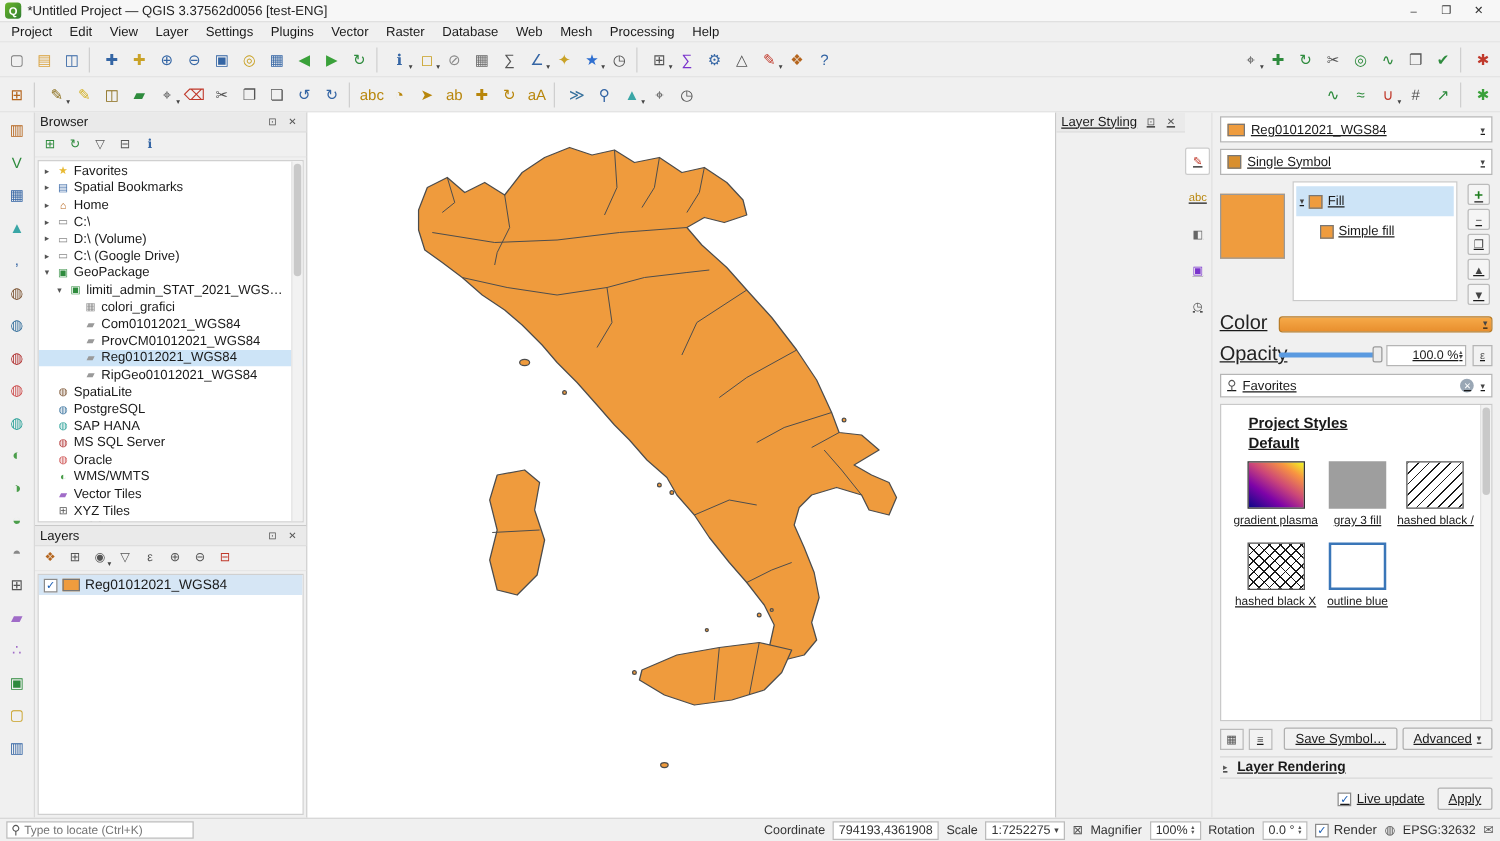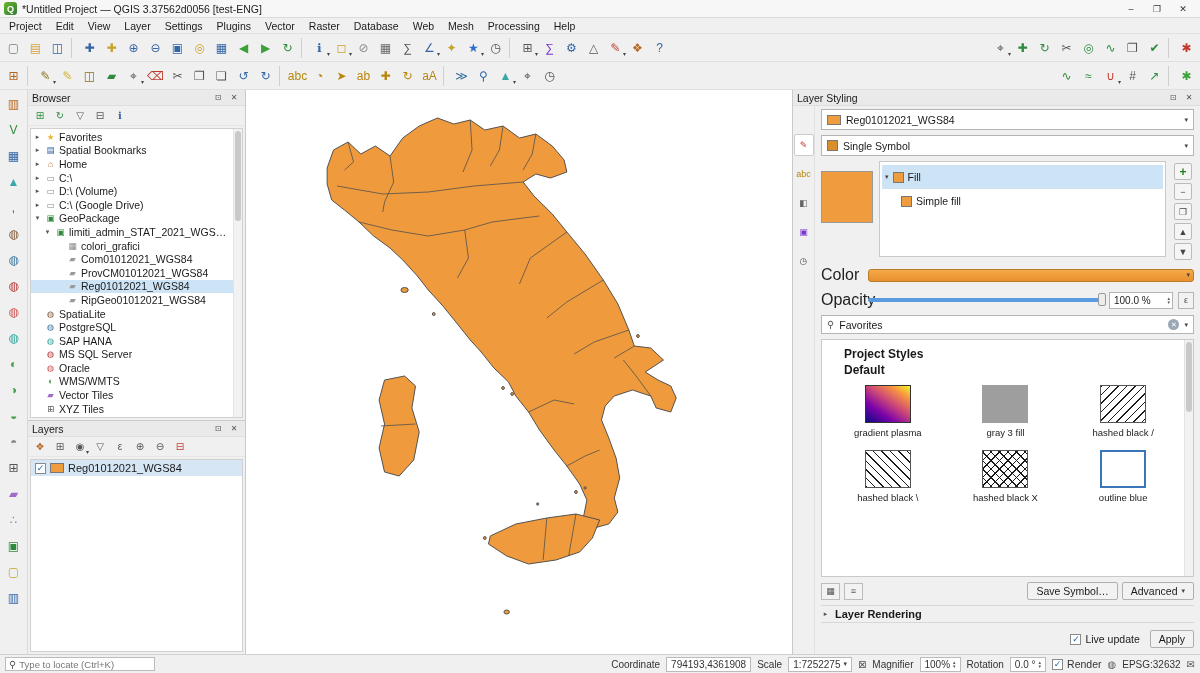--- a/index.html
+++ b/index.html
@@ -50,21 +50,21 @@
 
   .ltree{flex:1;background:#fff;border:1px solid #d0d0d0;margin:2px;overflow:hidden;}
   .layer-row{height:16px;display:flex;align-items:center;gap:4px;padding:0 4px;background:#d6e6f5;cursor:default;}
   .cb{width:11px;height:11px;border:1px solid #8a8a8a;background:#fff;font-size:9px;line-height:9px;text-align:center;color:#1d5fb4;flex:0 0 auto;}
   .swatch{width:14px;height:10px;border:1px solid #777;flex:0 0 auto;}
 
   .canvas{flex:1;background:#fff;position:relative;border-right:1px solid #c9c9c9;overflow:hidden;}
   .canvas svg{position:absolute;inset:0;width:100%;height:100%;}
 
   
-  .styling{width:407px;display:flex;flex-direction:column;background:#f0f0f0;}
+  .styling{width:355px;display:flex;flex-direction:row;background:#f0f0f0;text-decoration:underline;}
   .sbody{flex:1;display:flex;overflow:hidden;}
   .stabs{width:22px;border-right:1px solid #e0e0e0;display:flex;flex-direction:column;align-items:center;padding-top:28px;gap:7px;}
   .stab{width:20px;height:22px;display:flex;align-items:center;justify-content:center;font-size:10px;border-radius:2px;cursor:default;}
   .stab[data-selected="true"]{background:#fff;border:1px solid #ccc;}
   .scontent{flex:1;padding:3px 6px 4px 6px;display:flex;flex-direction:column;gap:5px;overflow:hidden;}
   .selbox{height:21px;border:1px solid #b5b5b5;background:#fff;display:flex;align-items:center;gap:5px;padding:0 5px;font-size:10.5px;}
   .selbox .sp{flex:1;}
   .dda{font-size:7px;color:#444;}
   .symbolarea{display:flex;gap:6px;}
   .preview{width:52px;height:52px;border:1px solid #999;margin-top:10px;flex:0 0 auto;}
@@ -74,21 +74,21 @@
   .strow.child{margin-left:16px;}
   .sicon{width:11px;height:11px;border:1px solid #777;flex:0 0 auto;}
   .symbtns{width:22px;display:flex;flex-direction:column;gap:3px;align-items:center;padding-top:2px;}
   .sbtn{width:18px;height:17px;border:1px solid #bbb;background:#f5f5f5;font-size:9px;display:flex;align-items:center;justify-content:center;border-radius:2px;color:#444;cursor:default;}
   .sbtn.add{color:#1e7d1e;font-weight:bold;font-size:12px;}
   .formrow{display:flex;align-items:center;gap:5px;height:20px;}
   .flabel{width:42px;font-size:16px;color:#222;flex:0 0 auto;}
   .colorbar{flex:1;height:13px;border-radius:3px;background:linear-gradient(#f6aa49,#e88f2e);border:1px solid #b87c28;display:flex;align-items:center;justify-content:flex-end;padding-right:3px;}
   .opslider{flex:1;height:4px;background:#5a9ae0;border-radius:2px;position:relative;}
   .ophandle{position:absolute;right:-2px;top:-5px;width:8px;height:13px;background:#ececec;border:1px solid #999;border-radius:2px;}
-  .spinbox{width:64px;height:17px;border:1px solid #b5b5b5;background:#fff;display:flex;align-items:center;padding:0 2px 0 4px;font-size:10px;flex:0 0 auto;}
+  .spinbox{width:64px;height:17px;border:1px solid #b5b5b5;background:#fff;display:flex;align-items:center;padding:0 2px 0 20px;font-size:10px;flex:0 0 auto;}
   .spinarrows{margin-left:auto;display:flex;flex-direction:column;font-size:5px;line-height:4px;color:#555;text-align:center;}
   .ddbtn{width:16px;height:17px;border:1px solid #b5b5b5;background:#f2f2f2;font-size:9px;display:flex;align-items:center;justify-content:center;flex:0 0 auto;color:#555;}
   .unitdd{flex:1;height:18px;border:1px solid #b5b5b5;background:#fff;display:flex;align-items:center;padding:0 5px;font-size:10.5px;gap:4px;}
   .unitdd .sp{flex:1;}
   .favrow{height:19px;border:1px solid #b5b5b5;background:#fff;display:flex;align-items:center;padding:0 5px;font-size:10.5px;gap:5px;}
   .favrow .sp{flex:1;}
   .roundx{width:11px;height:11px;border-radius:50%;background:#9aa7b5;color:#fff;font-size:7px;display:flex;align-items:center;justify-content:center;}
   .stylesbox{flex:1;background:#fff;border:1px solid #c9c9c9;position:relative;padding:5px 14px 4px 10px;overflow:hidden;}
   .sheading{font-size:12px;font-weight:bold;margin:2px 12px 2px;}
   .stylegrid{display:grid;grid-template-columns:repeat(3,1fr);gap:12px 6px;margin-top:8px;}
@@ -799,24 +799,20 @@
               <div class="stylecell" data-kind="gray">
                 <span class="box"></span>
                 <span class="slabel">gray 3 fill</span>
               </div>
 
               <div class="stylecell" data-kind="hash-fwd">
                 <span class="box"></span>
                 <span class="slabel">hashed black /</span>
               </div>
 
-              <div class="stylecell" data-kind="hash-back">
-                <span class="box"></span>
-                <span class="slabel">hashed black \</span>
-              </div>
 
               <div class="stylecell" data-kind="hash-x">
                 <span class="box"></span>
                 <span class="slabel">hashed black X</span>
               </div>
 
               <div class="stylecell" data-kind="outline">
                 <span class="box"></span>
                 <span class="slabel">outline blue</span>
               </div>

